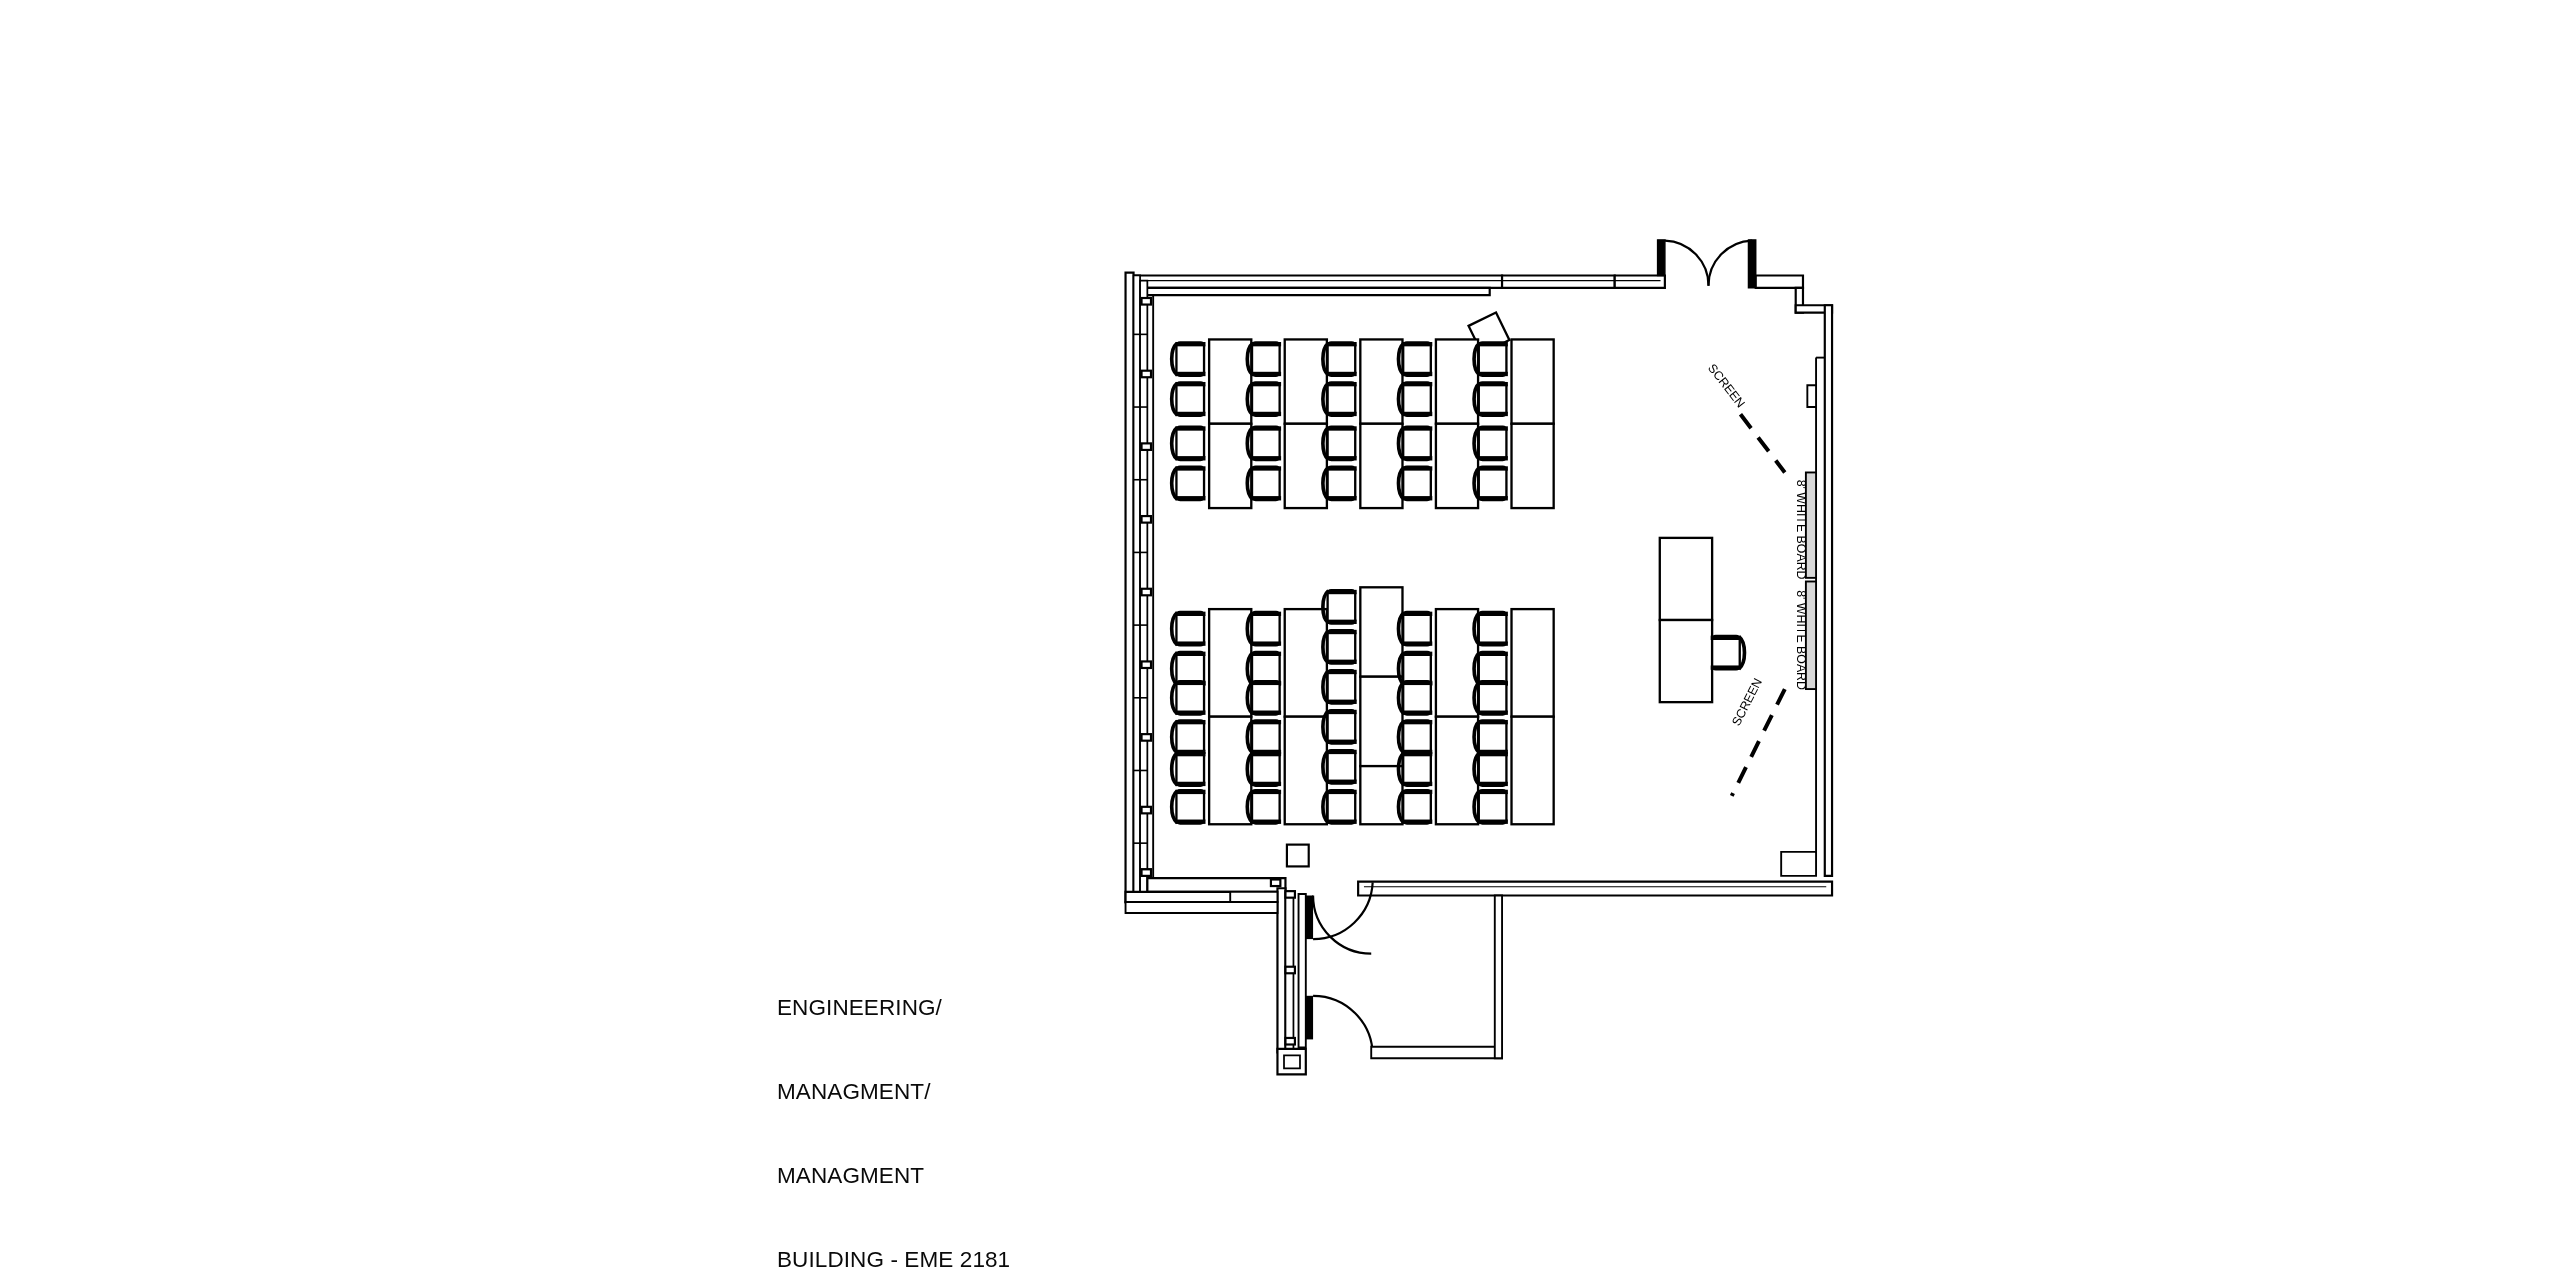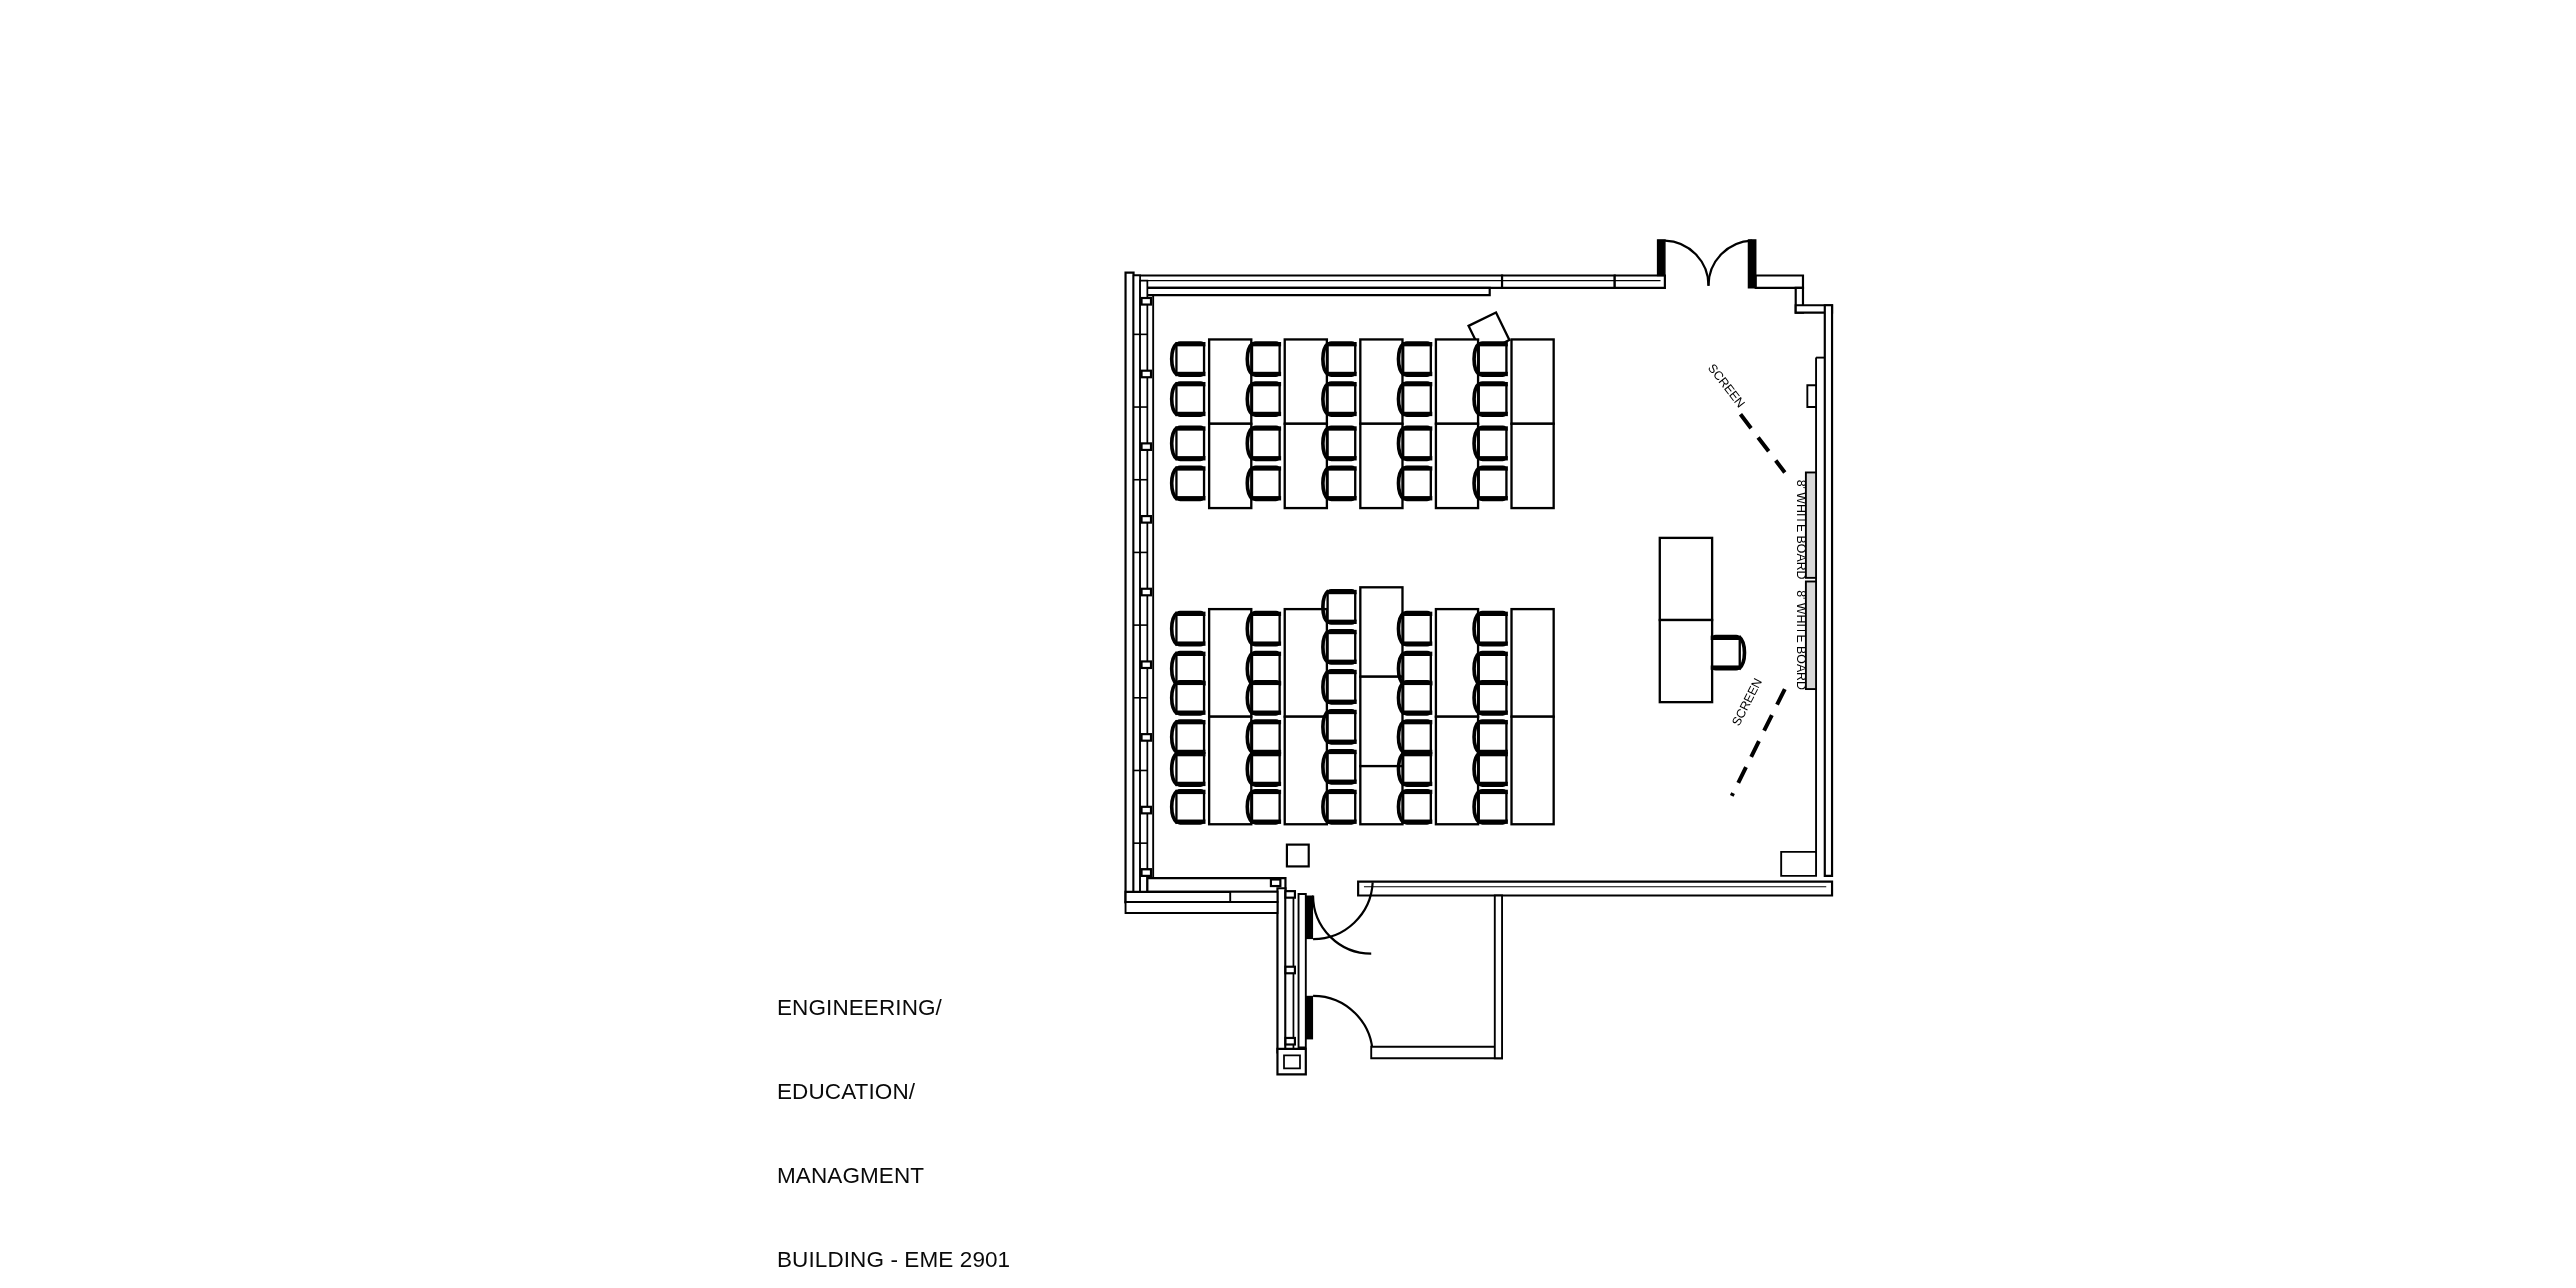--- a/index.html
+++ b/index.html
@@ -429,19 +429,19 @@
         <g>
             <use href="#chair-unit" x="2029" y="1086"></use>
           </g>
       </g>
     </g>
 
   </svg>
 
   <div class="room-label">
     <span>ENGINEERING/</span>
-    <span>EDUCATION/</span>
+    <span>MANAGMENT/</span>
     <span>MANAGMENT</span>
-    <span>BUILDING - EME 2901</span>
+    <span>BUILDING - EME 2181</span>
   </div>
 
 </div>
 
 
 </body></html>

